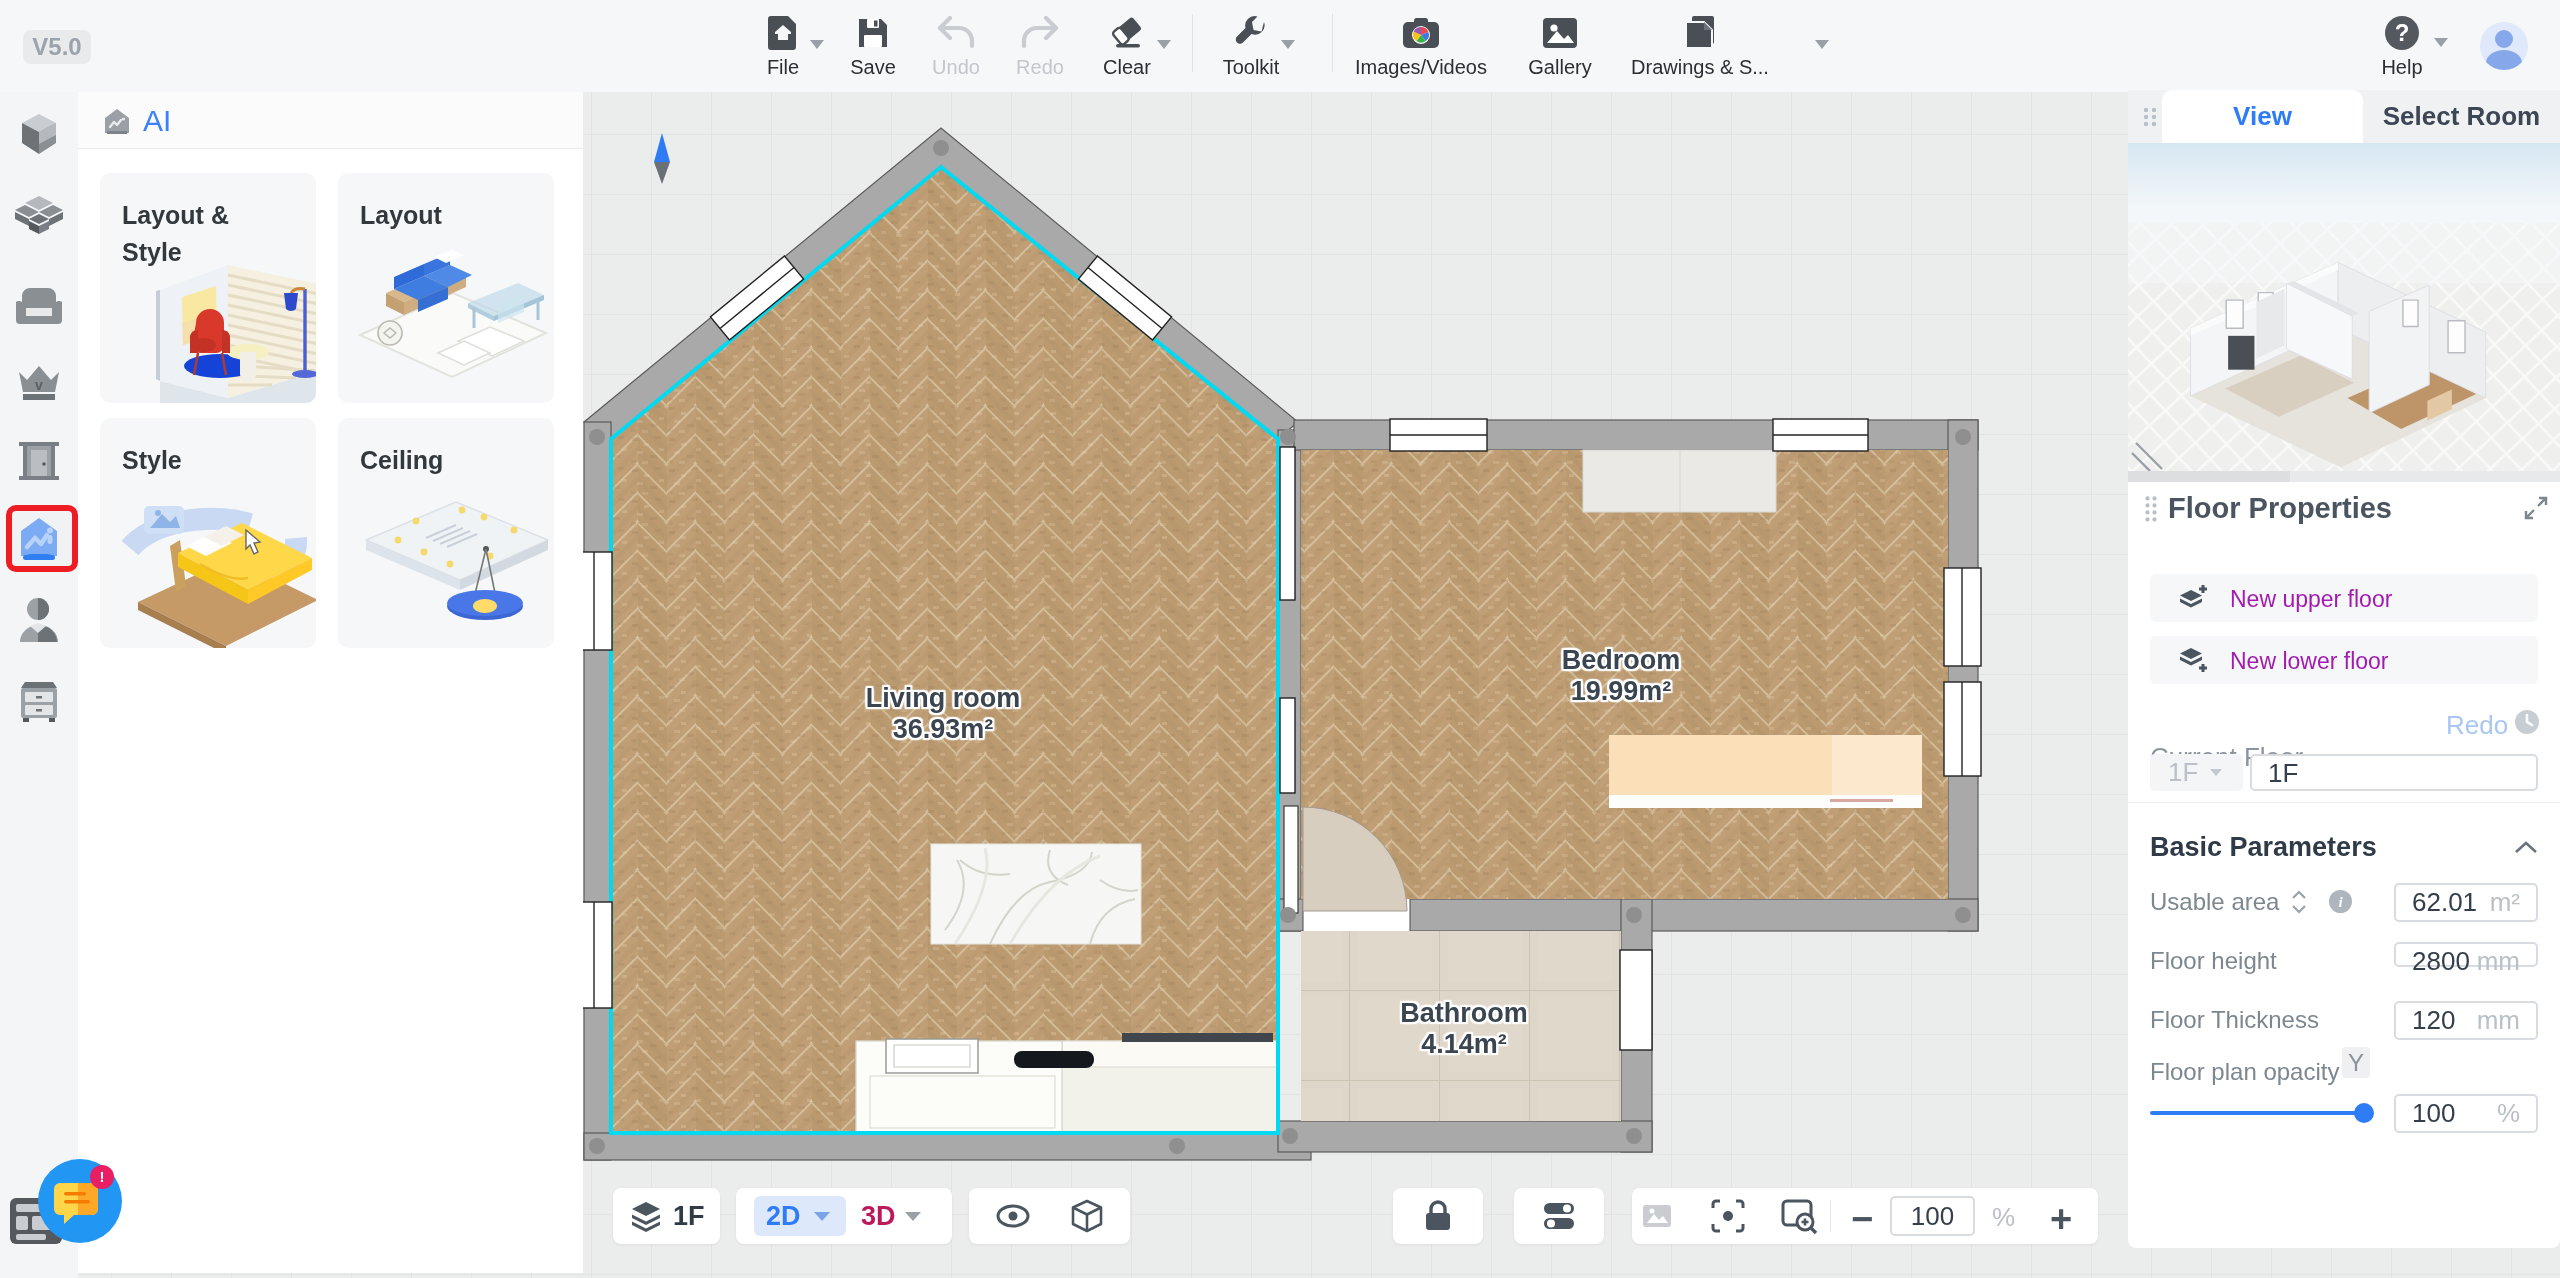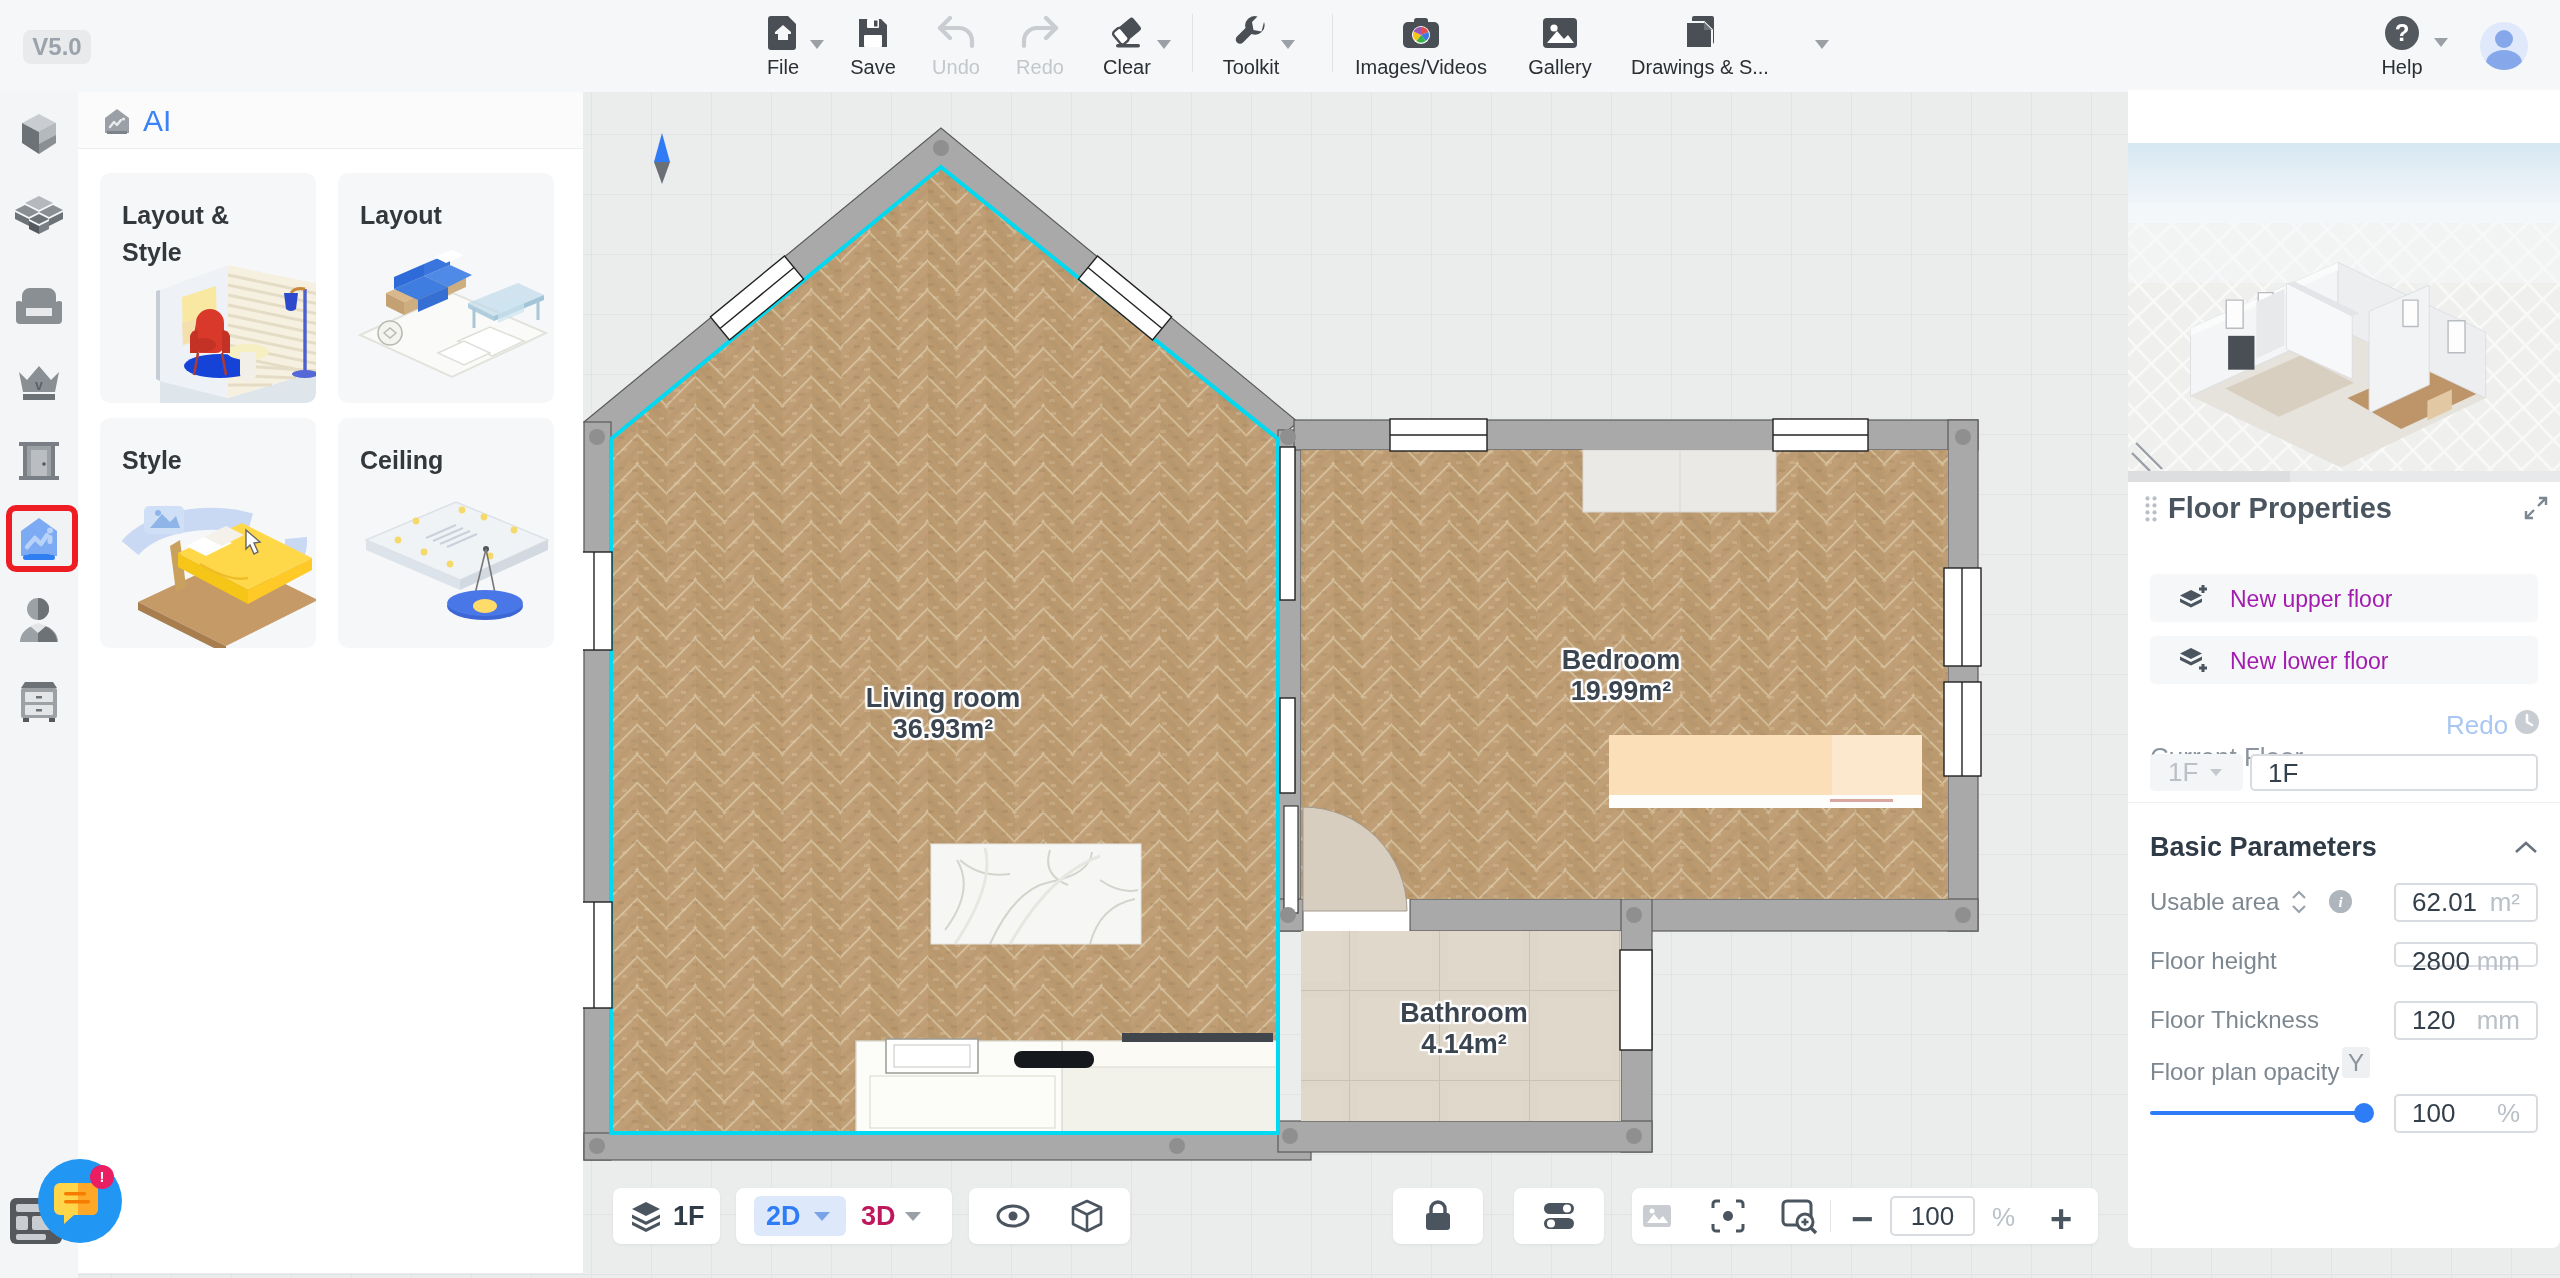--- a/index.html
+++ b/index.html
@@ -579,20 +579,34 @@
    <line x1="148" y1="131" x2="136" y2="180" stroke="#777" stroke-width="1.6"></line>
    <line x1="148" y1="131" x2="158" y2="180" stroke="#777" stroke-width="1.6"></line>
    <ellipse cx="147" cy="188" rx="38" ry="14" fill="#3c66d4"></ellipse>
    <ellipse cx="147" cy="185" rx="38" ry="13" fill="#4a77e8"></ellipse>
    <ellipse cx="147" cy="188" rx="12" ry="7" fill="#ffdc6a"></ellipse>
   </svg>
  </div>
 </div>
 
 <div id="rpanel">
+ <div id="rtabs">
+  <svg class="abs" style="left:14px;top:17px" width="16" height="20" viewBox="0 0 16 20">
+   <g fill="#b9bfc6">
+          <circle cx="4" cy="3" r="2.2"></circle>
+          <circle cx="12" cy="3" r="2.2"></circle>
+          <circle cx="4" cy="10" r="2.2"></circle>
+          <circle cx="12" cy="10" r="2.2"></circle>
+          <circle cx="4" cy="17" r="2.2"></circle>
+          <circle cx="12" cy="17" r="2.2"></circle>
+        </g>
+      </svg>
+  <div class="tabv">View</div>
+  <div class="tabs">Select Room</div>
+ </div>
  <svg id="preview" width="432" height="328" viewBox="0 0 432 328">
   <defs>
    <linearGradient id="sky" x1="0" y1="0" x2="0" y2="1">
     <stop offset="0" stop-color="#d6e7f2"></stop>
           <stop offset="0.45" stop-color="#eef4f8"></stop>
           <stop offset="1" stop-color="#fdfdfd"></stop>
    </linearGradient>
    <pattern id="isoG" width="22" height="22" patternUnits="userSpaceOnUse" patternTransform="rotate(47)">
     <rect width="22" height="22" fill="#efefee"></rect>
     <rect width="22" height="2.6" fill="#f9f9f8"></rect>

